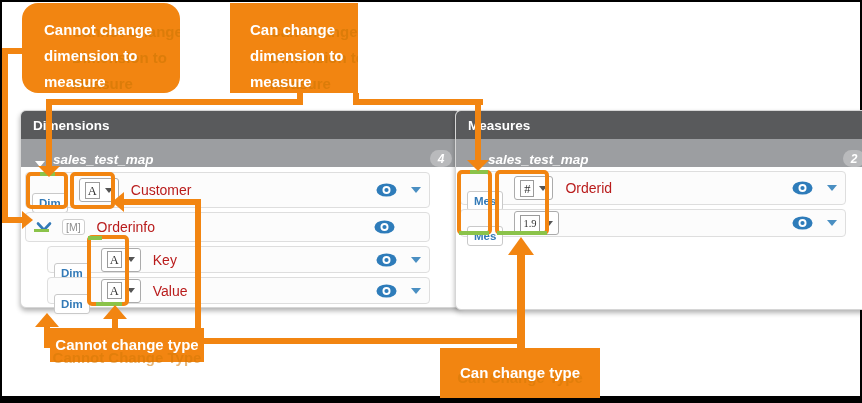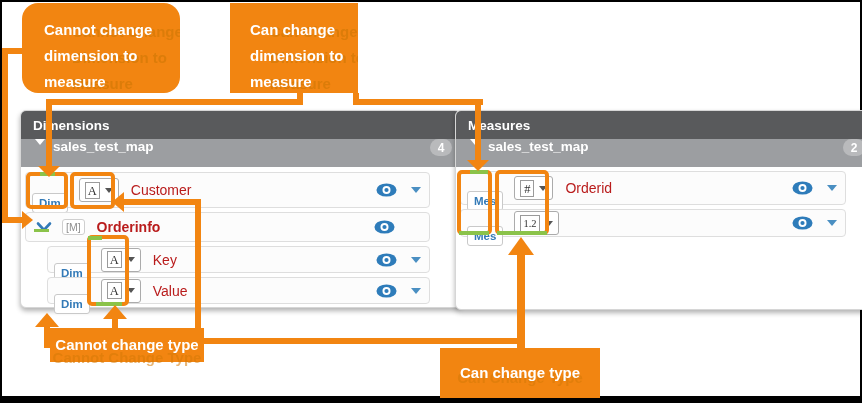--- a/index.html
+++ b/index.html
@@ -9,39 +9,39 @@
   *{box-sizing:border-box; margin:0; padding:0;}
   body{font-family:"Liberation Sans", sans-serif; background:#fff;}
   .screen{position:relative; width:862px; height:403px; background:#fff; overflow:hidden;}
   .edge{position:absolute; background:#000;}
 
   
   .panel{position:absolute; background:#fff; border:1px solid #d6d6d6; border-radius:6px;
          box-shadow:0 3px 5px rgba(0,0,0,.30);}
   .panel-header{height:28px; background:var(--hdr-dark); color:#fff; font-size:13.5px; font-weight:600;
          display:flex; align-items:center; padding-left:12px; border-radius:5px 5px 0 0;}
-  .panel-sub{height:28px; background:var(--hdr-gray); color:#fff; display:flex; align-items:flex-start;
-         padding:0 8px 0 14px; font-size:13.5px; font-weight:700;}
+  .panel-sub{height:28px; background:var(--hdr-gray); color:#fff; display:flex; align-items:flex-end;
+         padding:0 8px 0 14px; font-size:13.5px; font-weight:700;font-style:italic;}
   .sub-caret{width:0;height:0;border-left:5px solid transparent;border-right:5px solid transparent;
          border-top:6px solid #fff; margin-right:8px;}
   .count-badge{margin-left:auto; background:var(--badge); color:#fff; font-size:12px; font-weight:700;
          min-width:22px; height:17px; border-radius:9px; display:flex; align-items:center; justify-content:center; padding:0 6px;}
 
   .field-row{position:absolute; background:#fcfcfc; border:1px solid #dedede; border-radius:4px;
          display:flex; align-items:center; padding:0 8px 0 6px;}
   .toggle-btn{background:#fff; border:1px solid #c9c9c9; border-radius:3px; color:var(--blue);
          font-size:11.5px; font-weight:600; padding:2px 6px; line-height:14px; cursor:pointer;margin-top:26px;}
   .type-select{display:flex; align-items:center; gap:5px; background:#fff; border:1px solid #ababab;
          border-radius:3px; padding:2px 5px; height:24px; margin-left:11px; cursor:pointer;}
   .type-glyph{font-family:"Liberation Serif", serif; font-size:12.5px; color:#333; border:1px solid #9a9a9a;
          min-width:14px; text-align:center; height:17px; line-height:16px; padding:0 2px;}
   .dd-caret{width:0;height:0;border-left:4px solid transparent;border-right:4px solid transparent;
          border-top:5px solid #555;}
   .row-label{font-size:14px; color:#b91c1c; margin-left:12px; white-space:nowrap;}
-  .row-label.bold{font-weight:700;}
+  .row-label.bold{font-weight:400;}
   .row-right{margin-left:auto; display:flex; align-items:center;}
   .eye{width:21px; height:14px; display:block;}
   .row-caret{width:0;height:0;border-left:5px solid transparent;border-right:5px solid transparent;
          border-top:6px solid #4a8fc2; margin-left:14px;}
   .m-badge{border:1px solid #cfcfcf; border-radius:3px; color:#8f8f8f; font-size:10.5px;
          padding:1px 3px; margin-left:10px; background:#fff;}
   .chevron-svg{width:16px;height:12px;display:block;}
 
   
   .hl{position:absolute; border:4px solid var(--orange); border-radius:5px; z-index:5;}
@@ -184,21 +184,21 @@
               <circle cx="12" cy="8" r="2.4" fill="#2e7cba"></circle>
             </svg>
         </span>
         <span class="row-caret"></span>
       </span>
     </div>
 
     <div class="field-row" style="left:4px;top:98px;width:386px;height:28px;">
       <button class="toggle-btn">Mes</button>
       <span class="type-select">
-        <span class="type-glyph" style="font-size:10.5px;">1.2</span>
+        <span class="type-glyph" style="font-size:10.5px;">1.9</span>
         <span class="dd-caret"></span>
       </span>
       <span class="row-right">
         <span>
           <svg class="eye" viewBox="0 0 24 16">
               <ellipse cx="12" cy="8" rx="11.5" ry="7.5" fill="#2e7cba"></ellipse>
               <circle cx="12" cy="8" r="4.6" fill="#fff"></circle>
               <circle cx="12" cy="8" r="2.4" fill="#2e7cba"></circle>
             </svg>
         </span>

